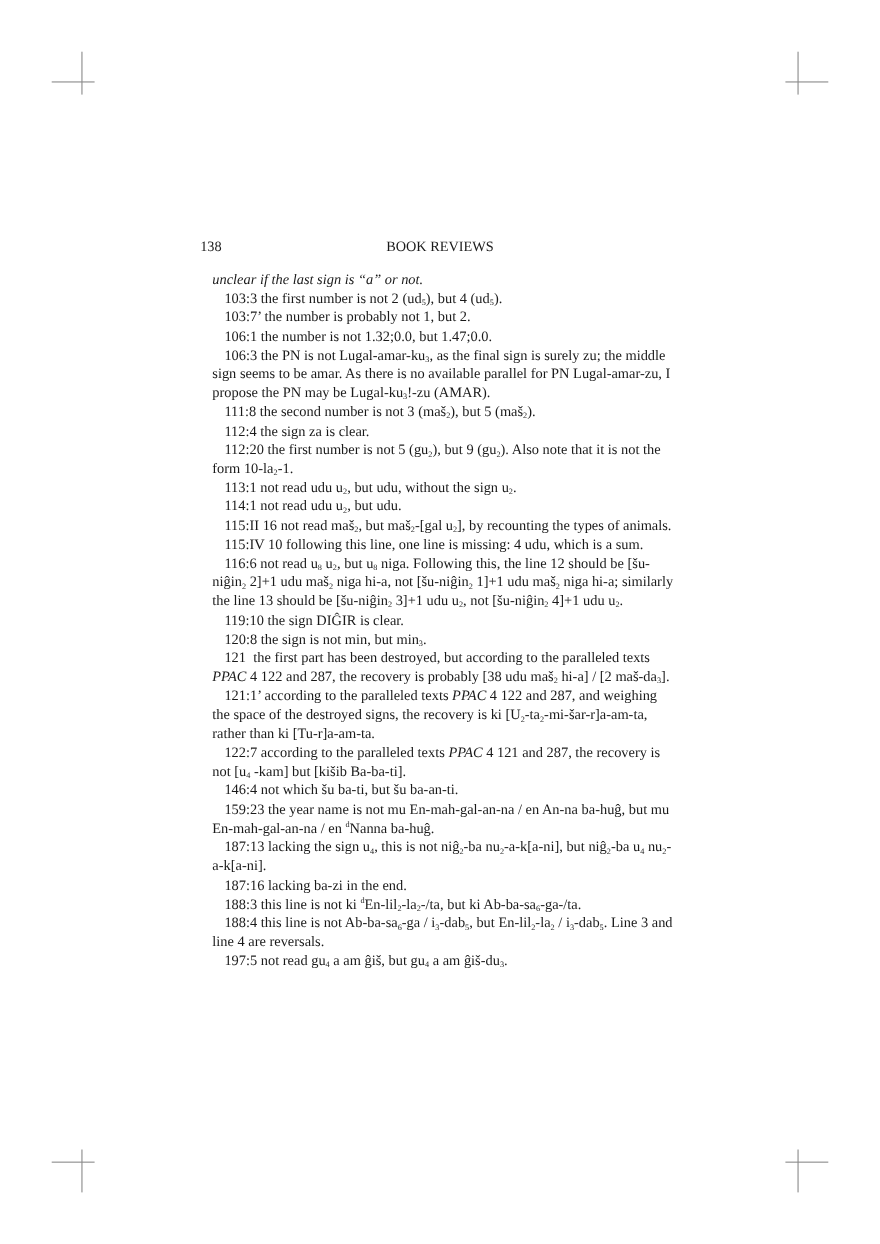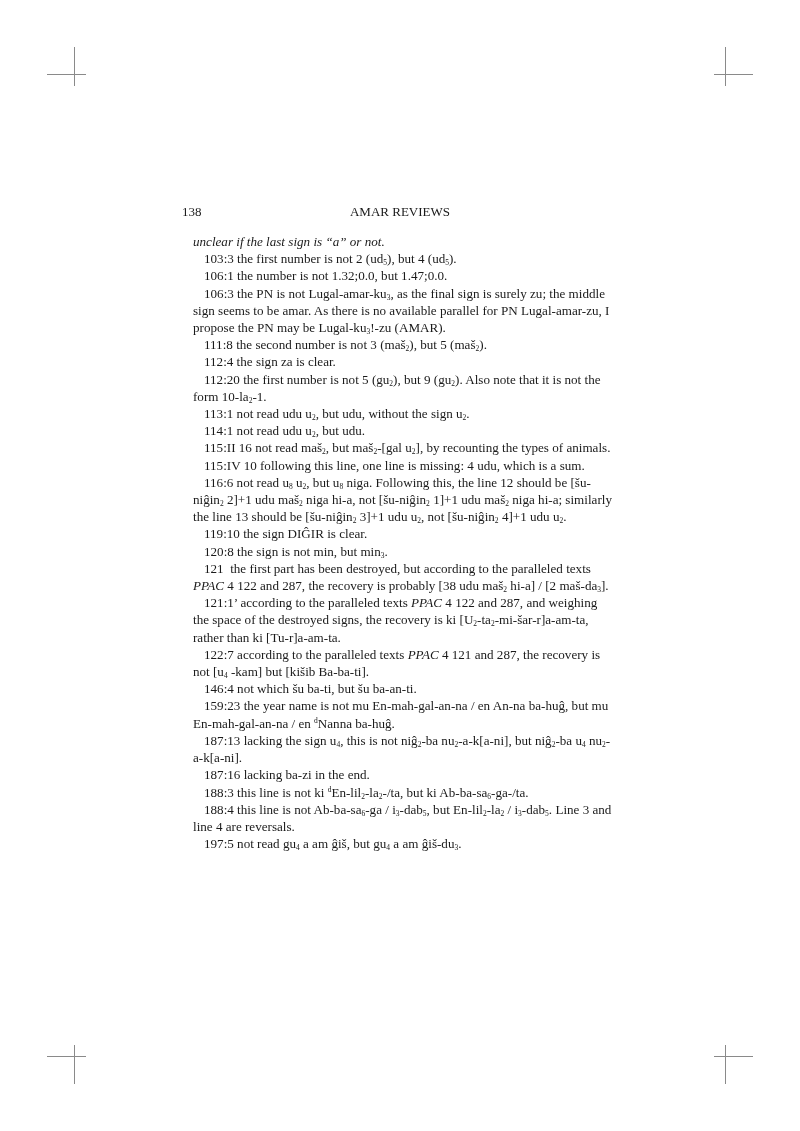--- a/index.html
+++ b/index.html
@@ -1,21 +1,21 @@
 <!DOCTYPE html>
 <html><head>
 <meta charset="utf-8">
 <style>
   html, body { margin: 0; padding: 0; background: #ffffff; }
   body { width: 800px; height: 1131px; position: relative; overflow: hidden; }
   .crop { position: absolute; background: #8a8a8a; }
   .crop.v { width: 1px; height: 39px; }
   .crop.h { height: 1px; width: 39px; }
   .page {
-    position: absolute; left: 182px; top: 204px; width: 434px;
+    position: absolute; left: 182px; top: 216px; width: 434px;
     font-family: "Liberation Serif", "DejaVu Serif", serif;
     color: #1a1a1a;
   }
   .running-head { position: relative; height: 18px; font-size: 13px; }
   .folio { position: absolute; left: 0; top: 0; }
   .title { position: absolute; left: 0; right: 0; top: 0; text-align: center; margin-left: 0; }
   .body-text { position: absolute; left: 11px; top: 29px; width: 423px; font-size: 13.1px; line-height: 17.2px; }
   .para { margin: 0; text-indent: 11px; text-align: left; }
   .para.cont { text-indent: 0; font-style: italic; }
   sub { font-size: 7.5px; vertical-align: -2px; line-height: 0; }
@@ -30,25 +30,26 @@
 <div class="crop v" style="left:725px; top:47px;"></div>
 <div class="crop h" style="left:714px; top:74px;"></div>
 <div class="crop v" style="left:74px; top:1045px;"></div>
 <div class="crop h" style="left:47px; top:1056px;"></div>
 <div class="crop v" style="left:725px; top:1045px;"></div>
 <div class="crop h" style="left:714px; top:1056px;"></div>
 
 <div class="page">
   <div class="running-head">
     <span class="folio">138</span>
-    <span class="title" style="left:0; width:436px;">AMAR REVIEWS</span>
+    <span class="title" style="left:0; width:436px;">BOOK REVIEWS</span>
   </div>
   <div class="body-text" id="body-text">
       <p class="para cont">unclear if the last sign is “a” or not.</p>
       <p class="para">103:3 the first number is not 2 (ud<sub>5</sub>), but 4 (ud<sub>5</sub>).</p>
+      <p class="para">103:7’ the number is probably not 1, but 2.</p>
       <p class="para">106:1 the number is not 1.32;0.0, but 1.47;0.0.</p>
       <p class="para">106:3 the PN is not Lugal-amar-ku<sub>3</sub>, as the final sign is surely zu; the middle sign seems to be amar. As there is no available parallel for PN Lugal-amar-zu, I propose the PN may be Lugal-ku<sub>3</sub>!-zu (AMAR).</p>
       <p class="para">111:8 the second number is not 3 (maš<sub>2</sub>), but 5 (maš<sub>2</sub>).</p>
       <p class="para">112:4 the sign za is clear.</p>
       <p class="para">112:20 the first number is not 5 (gu<sub>2</sub>), but 9 (gu<sub>2</sub>). Also note that it is not the form 10-la<sub>2</sub>-1.</p>
       <p class="para">113:1 not read udu u<sub>2</sub>, but udu, without the sign u<sub>2</sub>.</p>
       <p class="para">114:1 not read udu u<sub>2</sub>, but udu.</p>
       <p class="para">115:II 16 not read maš<sub>2</sub>, but maš<sub>2</sub>-[gal u<sub>2</sub>], by recounting the types of animals.</p>
       <p class="para">115:IV 10 following this line, one line is missing: 4 udu, which is a sum.</p>
       <p class="para">116:6 not read u<sub>8</sub> u<sub>2</sub>, but u<sub>8</sub> niga. Following this, the line 12 should be [šu-niĝin<sub>2</sub> 2]+1 udu maš<sub>2</sub> niga hi-a, not [šu-niĝin<sub>2</sub> 1]+1 udu maš<sub>2</sub> niga hi-a; similarly the line 13 should be [šu-niĝin<sub>2</sub> 3]+1 udu u<sub>2</sub>, not [šu-niĝin<sub>2</sub> 4]+1 udu u<sub>2</sub>.</p>

